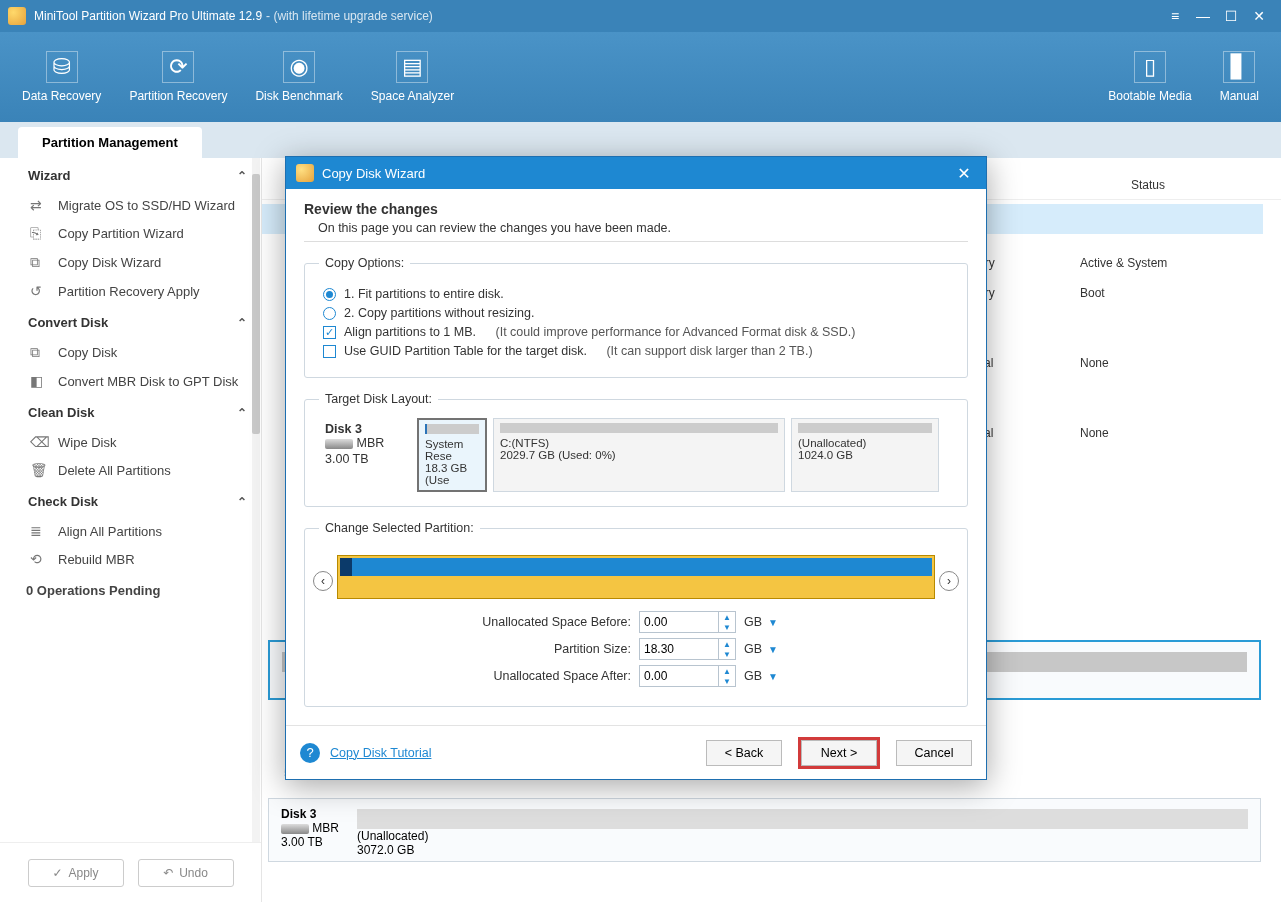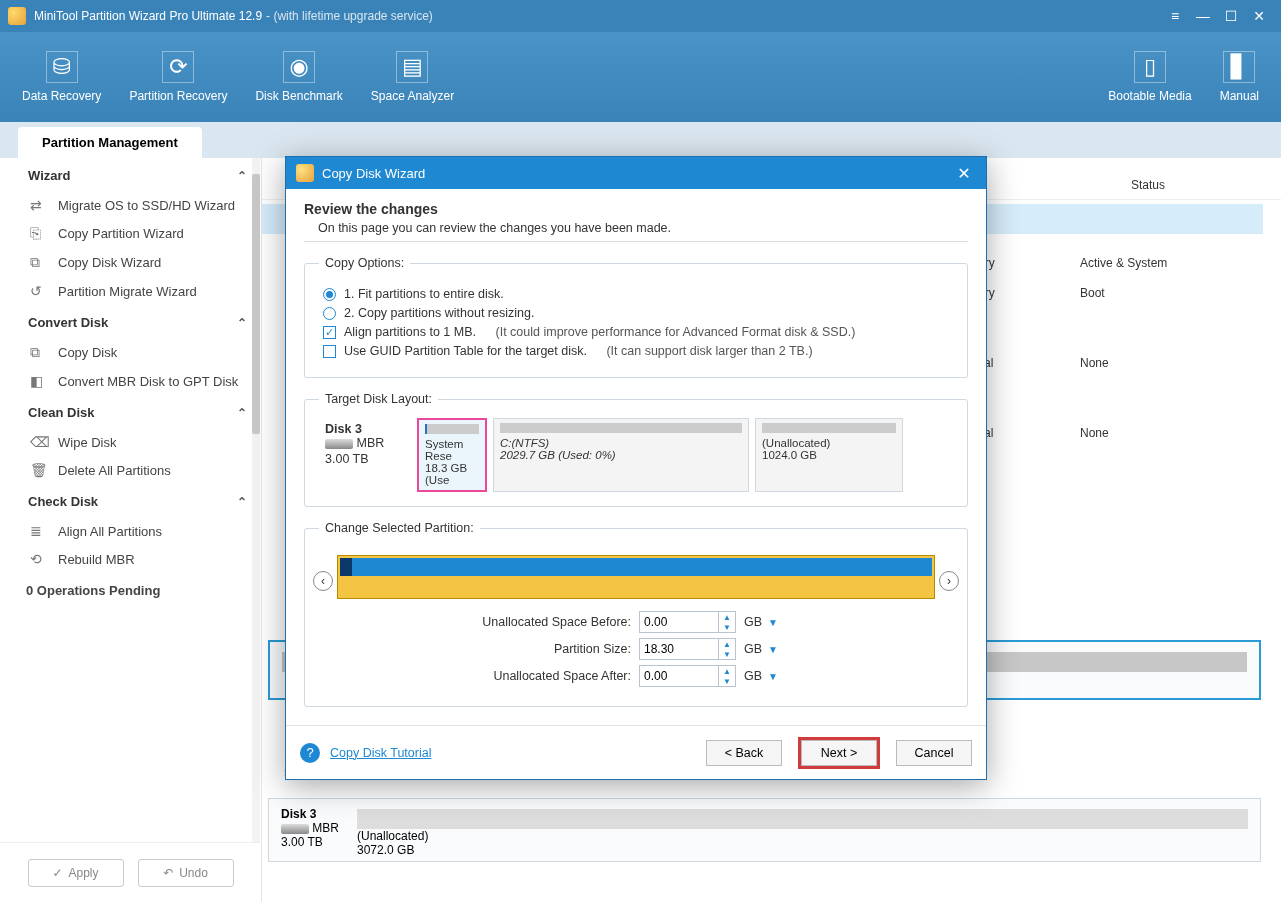--- a/index.html
+++ b/index.html
@@ -72,21 +72,21 @@
 .radio.sel::after { content:''; width:7px; height:7px; background:#1e88d2; border-radius:50%; }
 .check { width: 13px; height: 13px; border: 1px solid #1e88d2; display:inline-flex; align-items:center; justify-content:center; color:#1e88d2; font-size:11px; line-height:1;}
 .muted { color: #555; }
 
 
 .layout-row { display: flex; gap: 6px; }
 .layout-disk { width: 92px; padding: 4px 6px; }
 .layout-disk .lt { font-weight: 700; }
 .layout-disk .hdd { width: 28px; height: 10px; background: linear-gradient(#ddd,#888); margin: 3px 0; border-radius:2px;}
 .layout-part { border: 1px solid #cfd8e0; padding: 4px 6px; flex-shrink: 0; background: #f4f4f4;}
-.layout-part.sel { border: 2px solid #ec4899; background:#eaf5fc;}
+.layout-part.sel { border: 2px solid #737373; background:#eaf5fc;}
 .layout-part .bar { height: 10px; background: #ccc; margin-bottom: 4px;}
 .layout-part .bar.blue { background: linear-gradient(90deg,#2a73b8 0 4%, #ccc 4%);}
 .layout-part .l1 { font-size: 11.5px; }
 .layout-part .l2 { font-size: 11.5px; color:#333; }
 
 
 .sel-wrap { position: relative; margin: 8px 0 12px 0; }
 .arrow-btn { position:absolute; top: 16px; width:20px; height:20px; border:1px solid #888; border-radius:50%; display:flex; align-items:center; justify-content:center; background:#fff; cursor:pointer; font-size:12px;}
 .arrow-left{ left:-6px;} .arrow-right{ right:-6px;}
 .sel-bar { margin: 0 18px; height: 44px; border: 1px solid #b88a00; background: #f4c542; position:relative; display:flex; flex-direction:column;}
@@ -176,21 +176,21 @@
         <div class="side-item">
             <span class="s-icon">⎘</span>
             <span>Copy Partition Wizard</span>
           </div>
         <div class="side-item">
             <span class="s-icon">⧉</span>
             <span>Copy Disk Wizard</span>
           </div>
         <div class="side-item">
             <span class="s-icon">↺</span>
-            <span>Partition Migrate Wizard</span>
+            <span>Partition Recovery Apply</span>
           </div>
 
         <div class="side-group-head">
             <span>Convert Disk</span>
             <span class="chev">⌃</span>
           </div>
         <div class="side-item">
             <span class="s-icon">⧉</span>
             <span>Copy Disk</span>
           </div>
@@ -321,21 +321,21 @@
           <div class="lt">Disk 3</div>
           <div><span class="hdd" style="display:inline-block;vertical-align:middle;"></span> <span>MBR</span></div>
           <div>3.00 TB</div>
         </div>
         <div id="layout-parts" style="display:flex; gap:6px;">
             <div class="layout-part sel" style="width: 70px;">
               <div class="bar blue"></div>
               <div class="l1">System Rese</div>
               <div class="l2">18.3 GB (Use</div>
             </div>
-            <div class="layout-part" style="width: 256px; font-style: italic;">
+            <div class="layout-part" style="width: 292px;">
               <div class="bar "></div>
               <div class="l1">C:(NTFS)</div>
               <div class="l2">2029.7 GB (Used: 0%)</div>
             </div>
             <div class="layout-part" style="width: 148px;">
               <div class="bar "></div>
               <div class="l1">(Unallocated)</div>
               <div class="l2">1024.0 GB</div>
             </div>
           </div>

